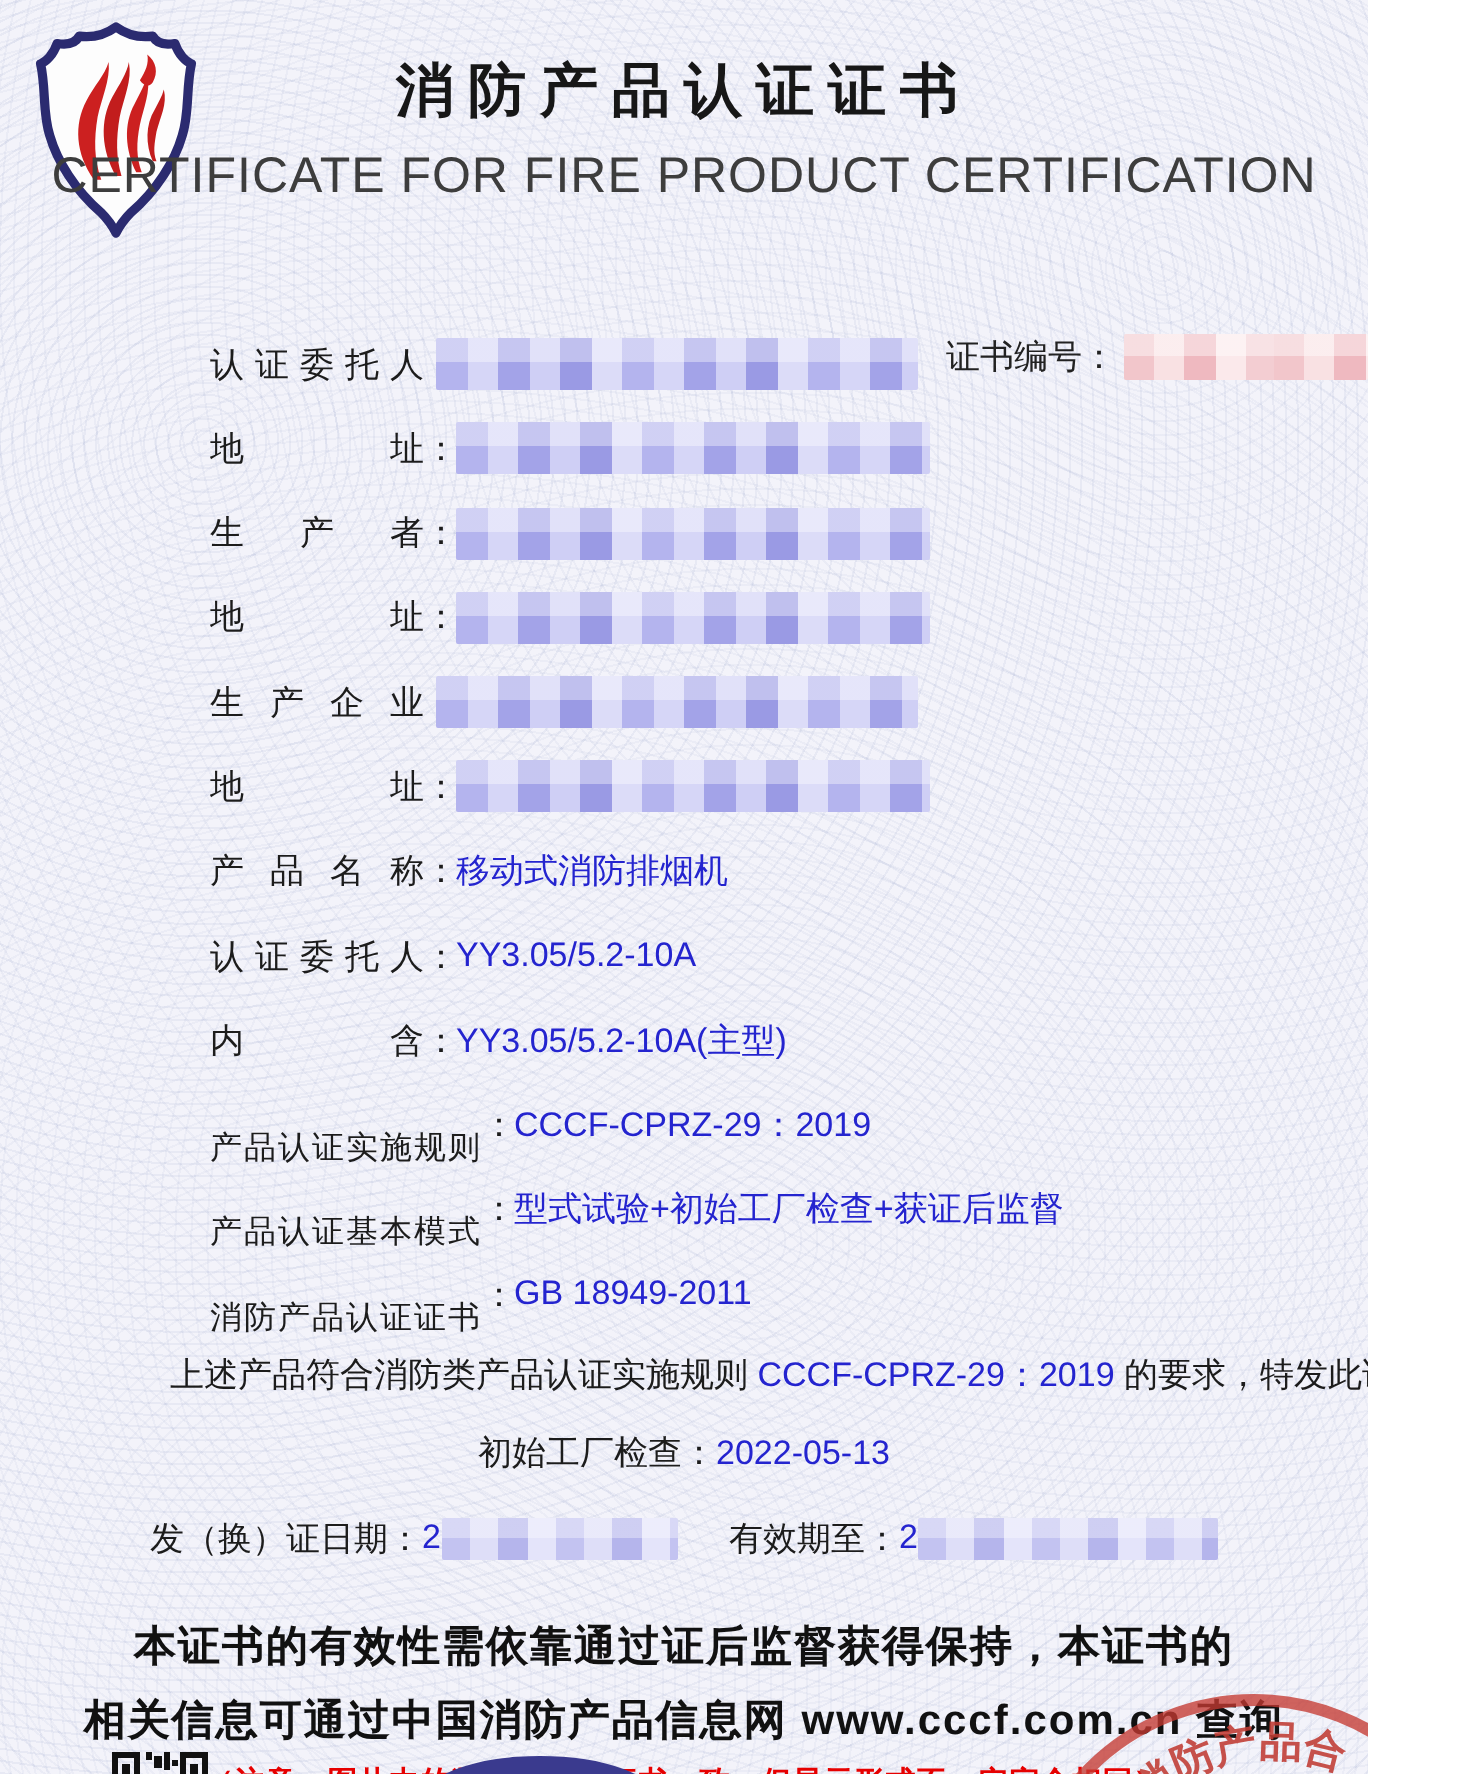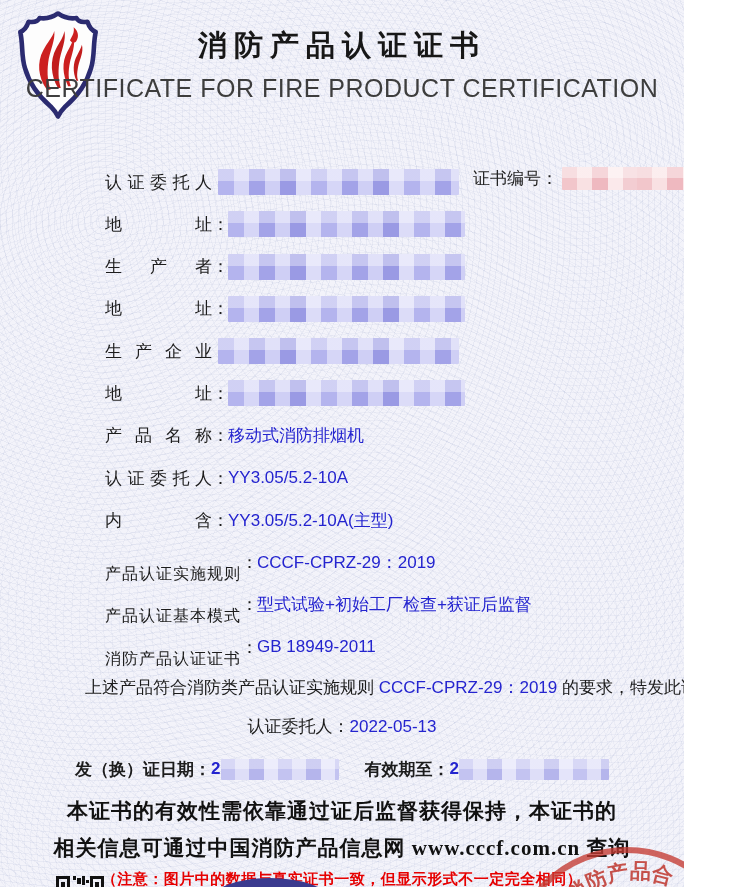--- a/index.html
+++ b/index.html
@@ -64,26 +64,25 @@
   .fcolon{flex:none;width:16px;color:#1c1c1c;}
   .fvalue{color:#2424cf;white-space:nowrap;}
   .frow .redact.blue{width:237px;}
   .statement{margin:15px 20px 0 85px;font-size:17px;height:24px;white-space:nowrap;}
   .statement .hl{color:#2424cf;}
   .center-line{margin-top:15px;text-align:center;font-size:17px;height:24px;}
   .center-line .fvalue{color:#2424cf;}
   .issue-line{
     margin-top:18px;height:24px;display:flex;align-items:center;justify-content:center;
     font-size:17px;
-    font-weight:bold;
   }
   .issue-line .gap{width:26px;}
   .issue-line .redact.lav{vertical-align:middle;}
-  .footer-block{margin-top:12px;text-align:center;font-size:21px;font-weight:600;
-    color:#111;line-height:37px;letter-spacing:1px;font-family:Liberation Serif, serif;}
+  .footer-block{margin-top:24px;text-align:center;font-size:21px;font-weight:600;
+    color:#111;line-height:37px;letter-spacing:1px;}
   .note{margin-top:3px;text-align:center;font-size:15px;font-weight:bold;color:#e60000;letter-spacing:0.5px;}
   
   .qr-sliver{position:absolute;left:56px;top:876px;}
   .blue-arc{
     position:absolute;left:211px;top:878px;width:118px;height:22px;
     background:#3a3a8e;border-radius:59px 59px 0 0 / 22px 22px 0 0;
   }
   .stamp{
     position:absolute;left:508px;top:847px;width:238px;height:238px;
     border:6px solid rgba(196,58,50,0.78);border-radius:50%;
@@ -177,21 +176,21 @@
       <span class="flabel long">消防产品认证证书</span>
         <span class="fcolon">：</span>
       <span class="fvalue">GB 18949-2011</span>
     </div>
 
     <div class="statement">
       <span>上述产品符合消防类产品认证实施规则 </span><span class="hl">CCCF-CPRZ-29：2019</span><span> 的要求，特发此证</span>
     </div>
 
     <div class="center-line">
-      <span>认证委托人：</span><span class="fvalue">2022-05-13</span>
+      <span>初始工厂检查：</span><span class="fvalue">2022-05-13</span>
     </div>
 
     <div class="issue-line">
       <span>发（换）证日期：</span>
         <span class="fvalue">2</span>
         <span class="redact lav" style="width:118px;"></span>
       <span class="gap"></span>
       <span>有效期至：</span>
         <span class="fvalue">2</span>
         <span class="redact lav" style="width:150px;"></span>

